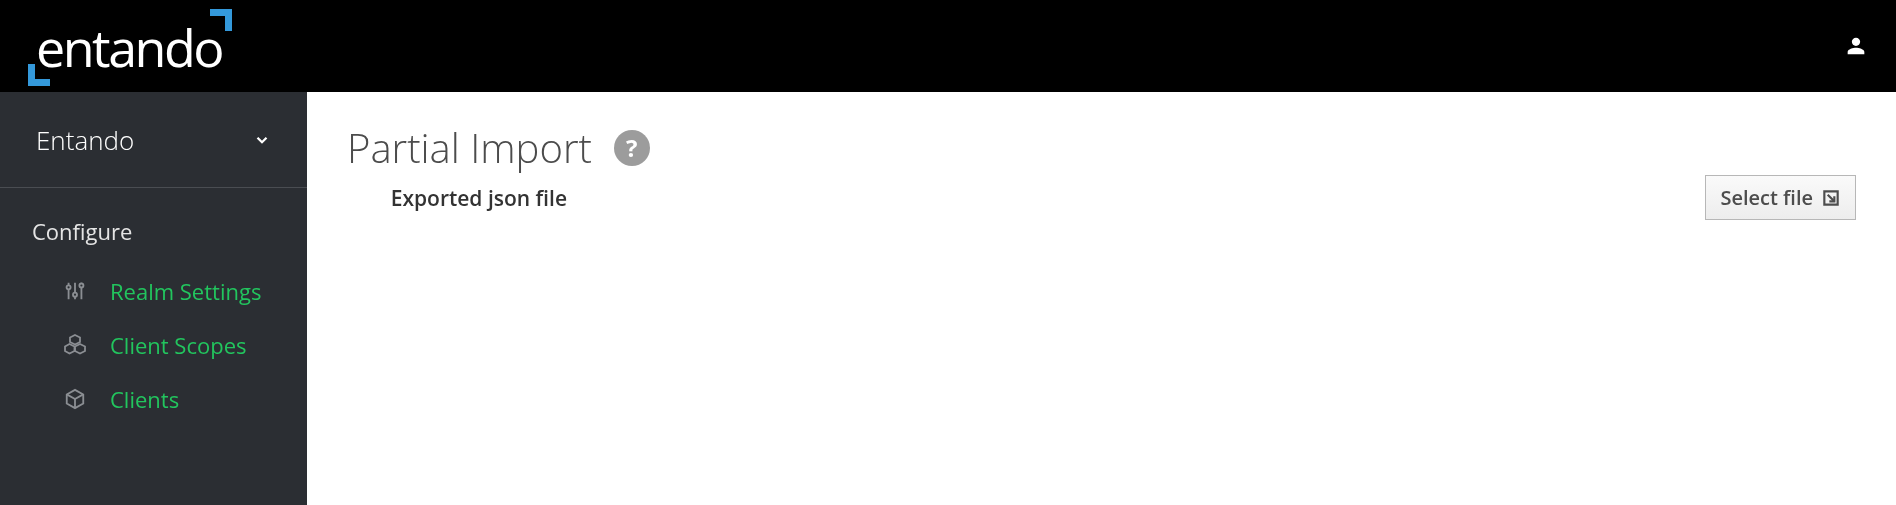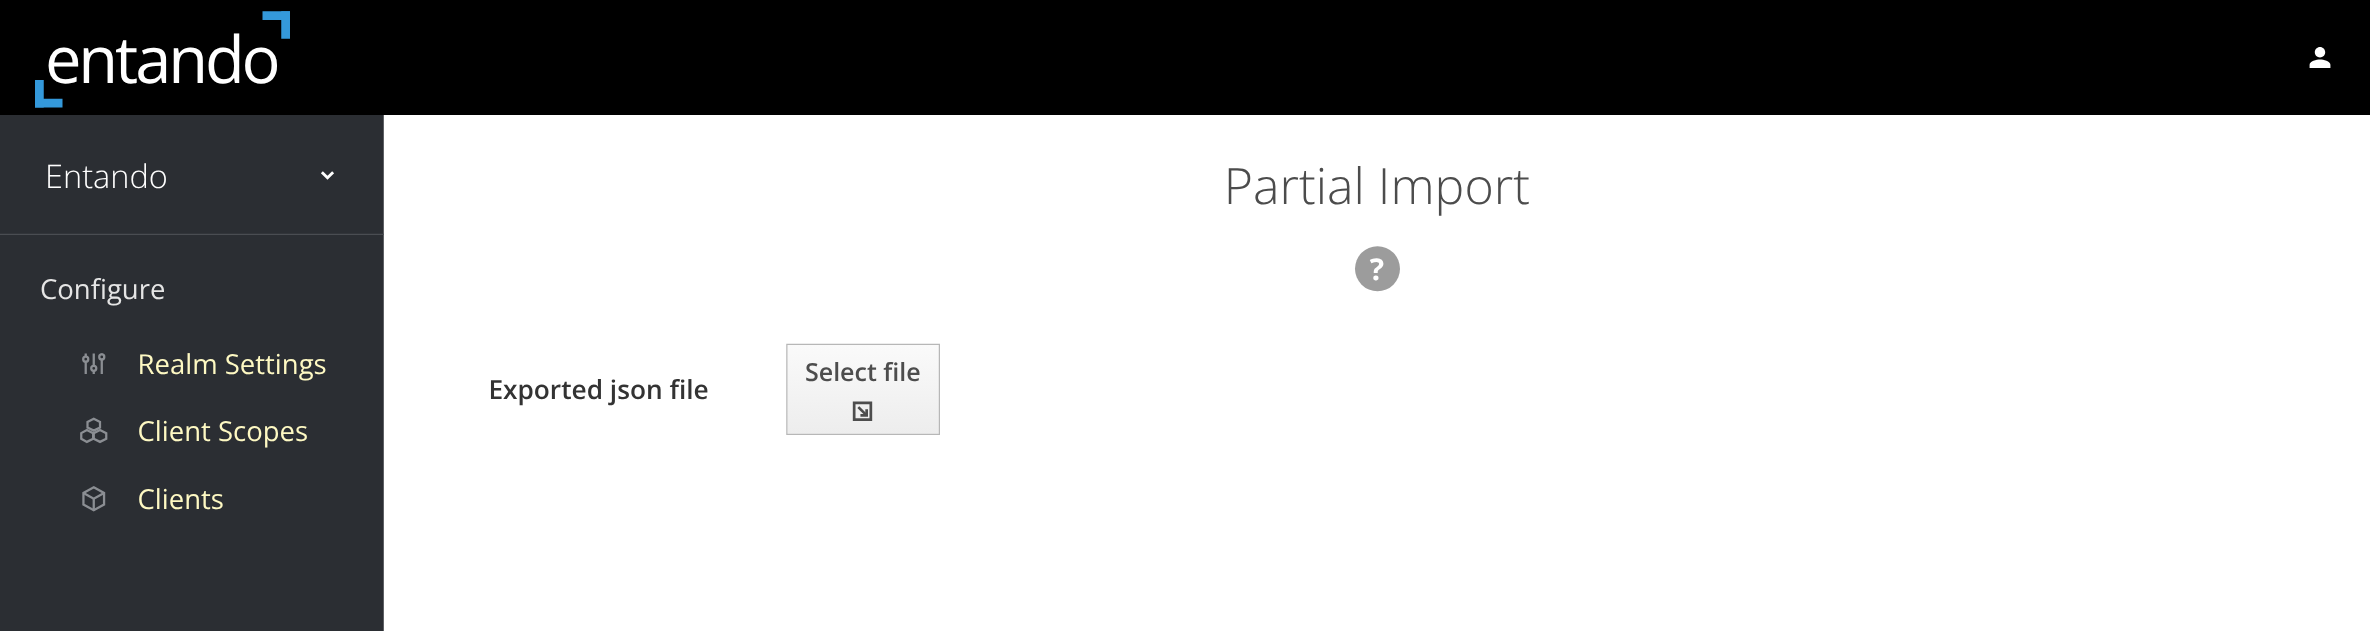--- a/index.html
+++ b/index.html
@@ -85,41 +85,39 @@
       color: #e5e5e5;
       font-size: 22px;
       font-weight: 400;
     }
     .nav-item {
       display: flex;
       align-items: center;
       padding: 12px 0 12px 62px;
       gap: 22px;
       cursor: pointer;
-      color: #fef9c3;
+      color: #22c55e;
       font-size: 22px;
     }
     .nav-icon {
       width: 26px;
       height: 26px;
       display: flex;
       align-items: center;
       justify-content: center;
       flex-shrink: 0;
     }
     .content {
       flex: 1;
       padding: 28px 40px;
     }
     .page-title-row {
       display: flex;
       align-items: center;
       gap: 22px;
-      margin-bottom: 42px;
-      flex-direction: column;
     }
     .page-title {
       font-size: 40px;
       font-weight: 300;
       color: #4c4c4c;
     }
     .help-icon {
       width: 36px;
       height: 36px;
       border-radius: 50%;
@@ -130,41 +128,41 @@
       justify-content: center;
       font-weight: 700;
       font-size: 24px;
       cursor: pointer;
     }
     .form-row {
       display: flex;
       align-items: center;
       gap: 62px;
       padding-left: 24px;
+      justify-content: space-between;
     }
     .form-label {
       font-size: 21px;
       font-weight: 600;
       color: #333333;
       width: 196px;
       text-align: right;
     }
     .select-file-btn {
       display: inline-flex;
       align-items: center;
       gap: 8px;
       padding: 8px 14px;
       border: 1px solid #b7b7b7;
       background: linear-gradient(#fafafa, #ededed);
       font-size: 20px;
       font-weight: 600;
       color: #4d4d4d;
       cursor: pointer;
       font-family: inherit;
-      flex-direction: column;
     }
     .import-icon { display: inline-flex; }
     .chevron-down { display: inline-flex; }
     .user-icon { display: inline-flex; }
   </style>
 </head>
 <body>
 
 <div class="header">
   <div class="logo">

